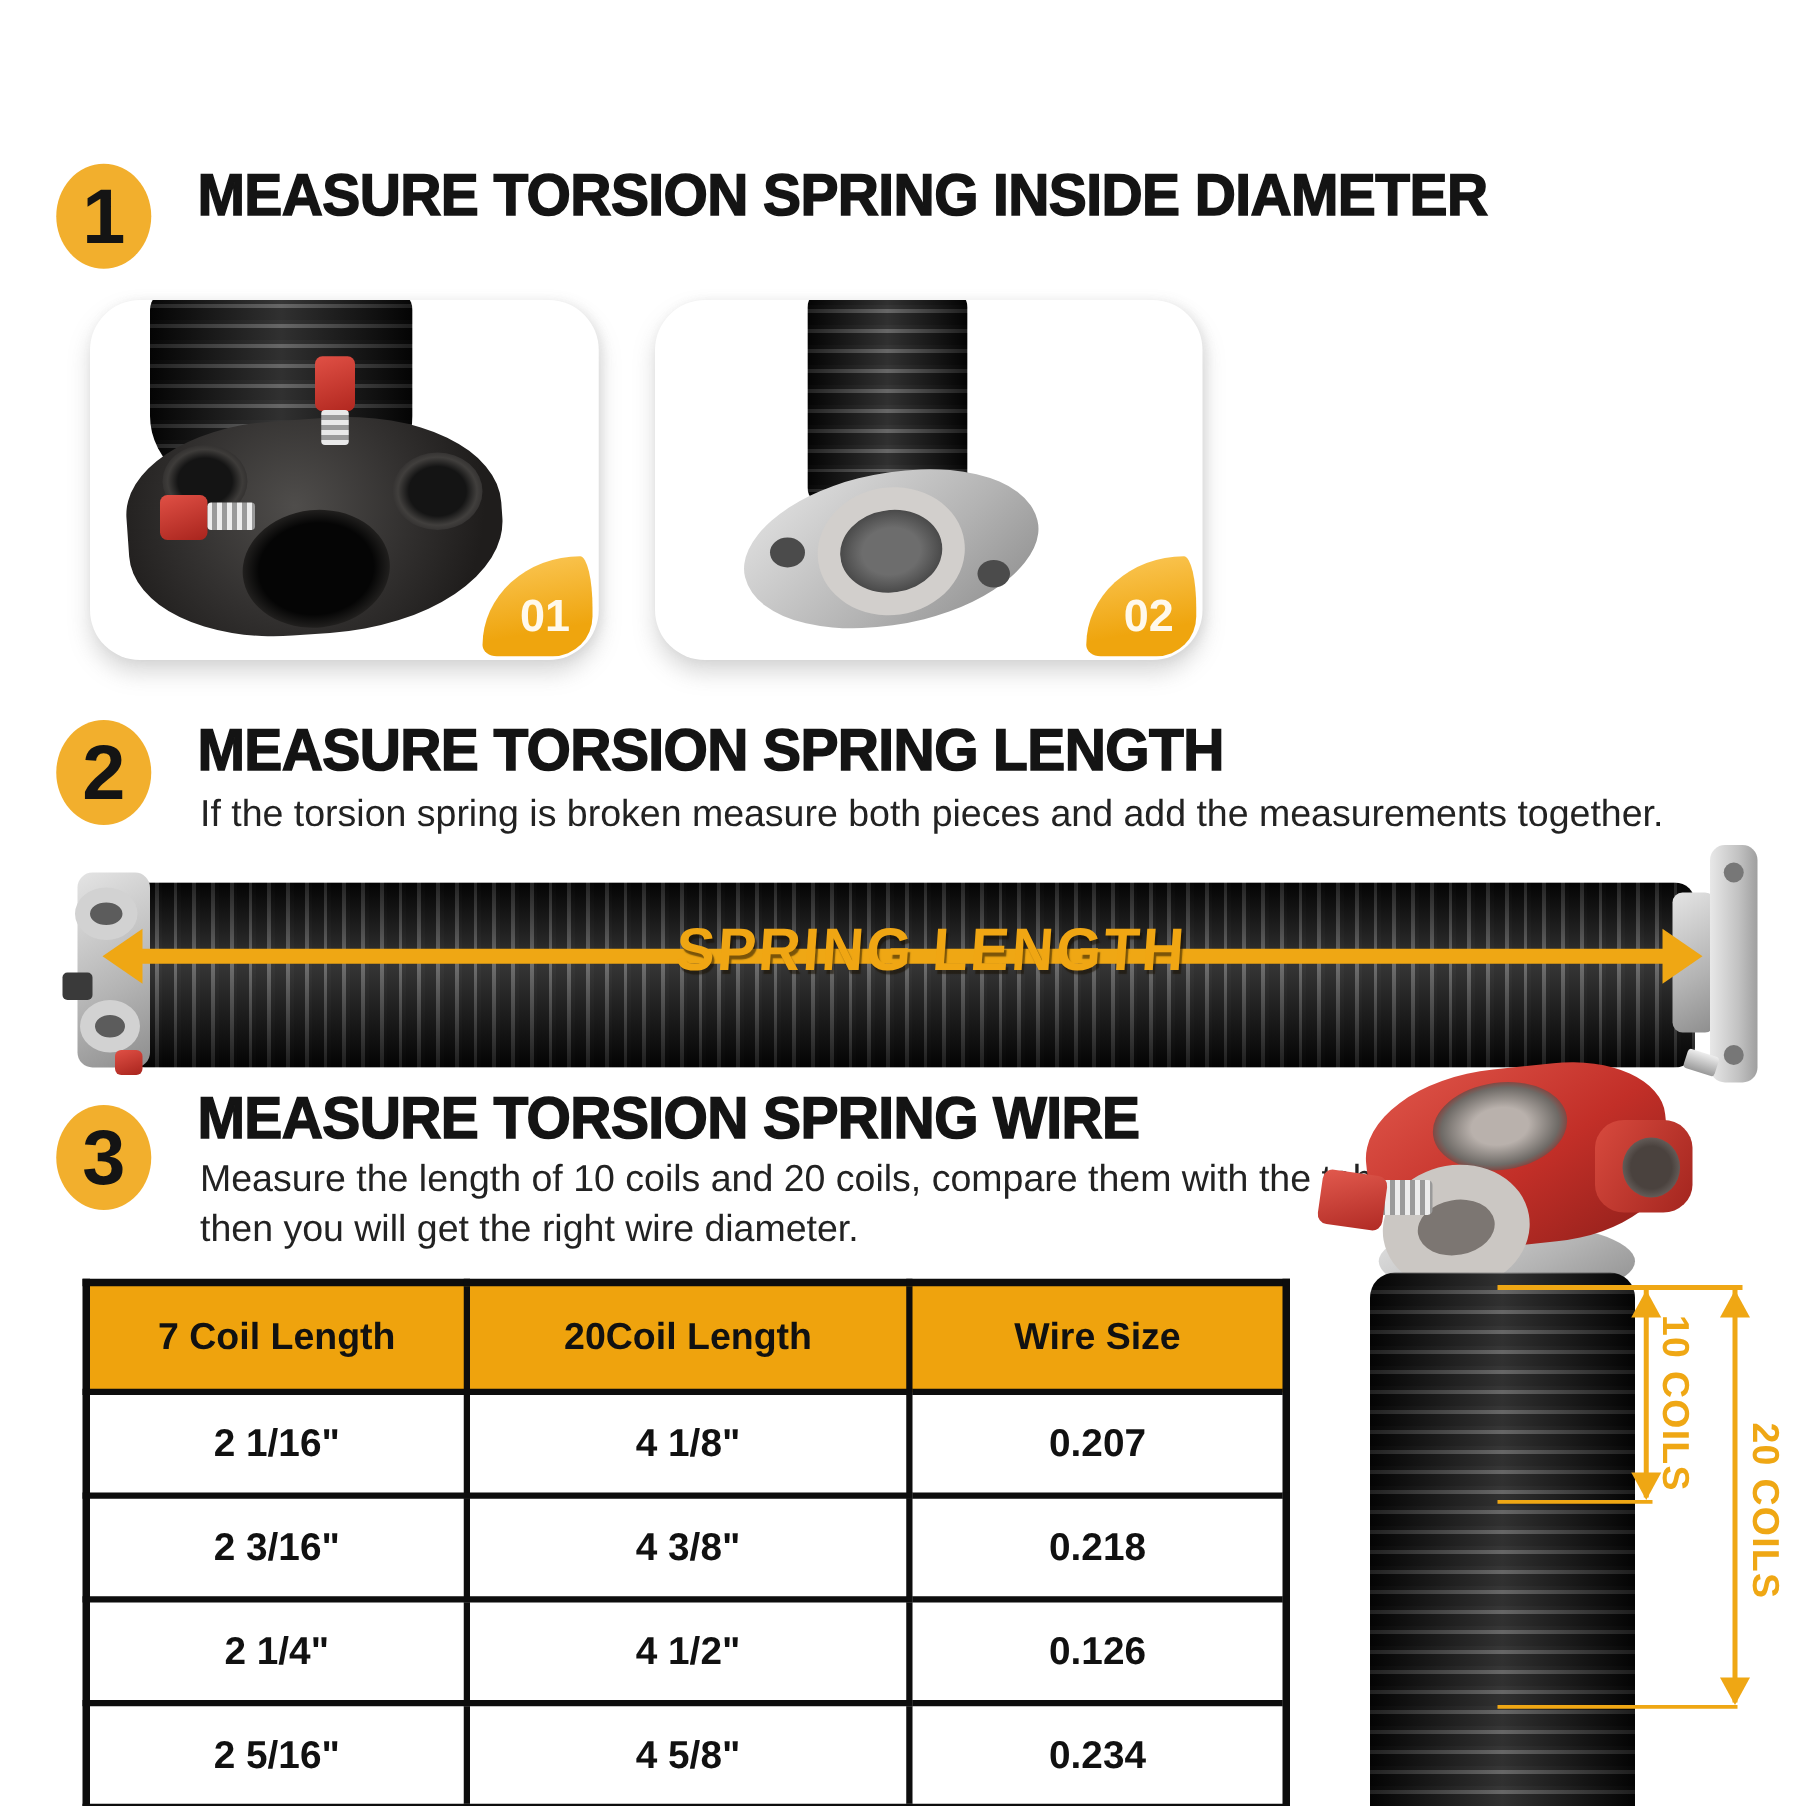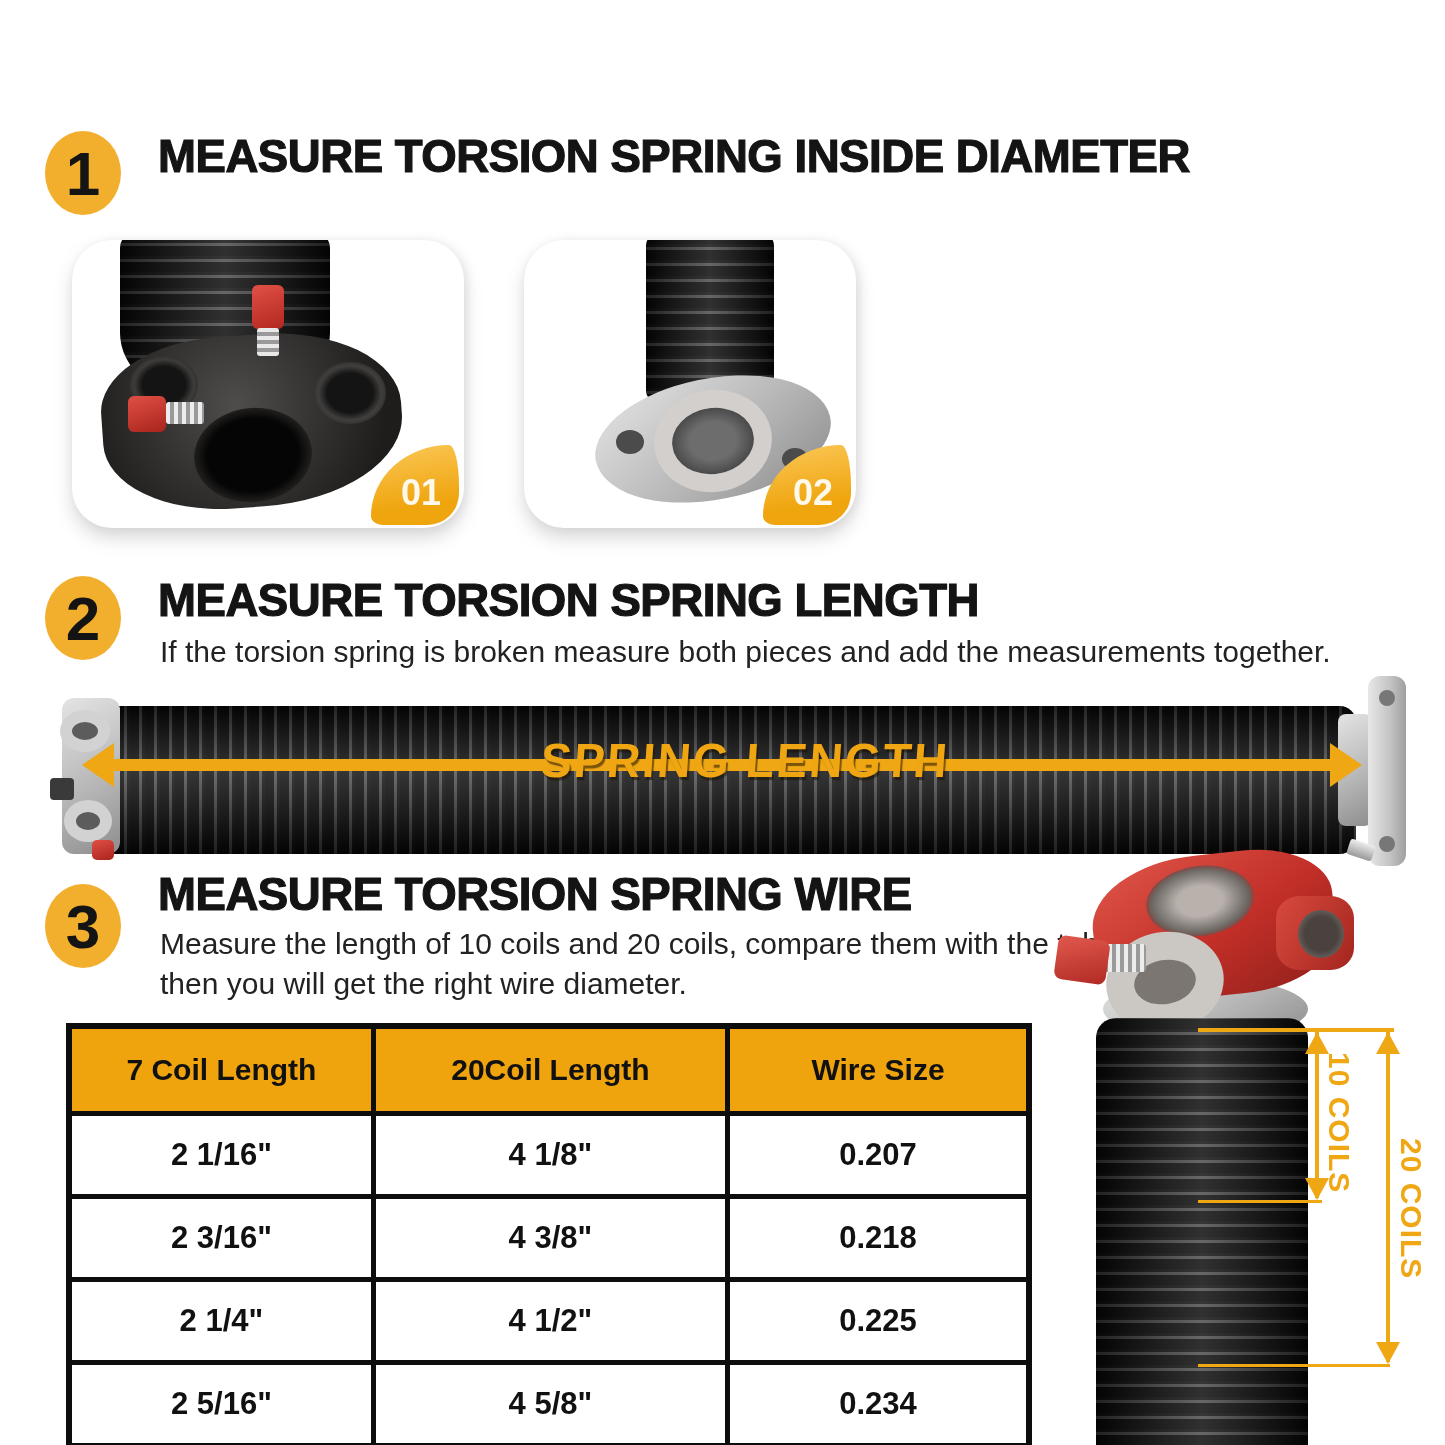--- a/index.html
+++ b/index.html
@@ -99,36 +99,36 @@
 <body>
 
 <div id="page">
 
 
   <div class="abs step-circle" style="left:45px; top:131px;">
     <span>1</span>
   </div>
   <div class="abs step-title" style="left:158px; top:128px;">MEASURE TORSION SPRING INSIDE DIAMETER</div>
 
-  <div class="abs card" style="left:72px; width:392px;">
+  <div class="abs card" style="left:72px; width:392px;padding-left:15px;">
     <div class="coil-v" style="left:48px; top:-8px; width:210px; height:168px; border-radius:16px 16px 40% 40%;"></div>
     <div class="abs" style="left:30px; top:95px; width:300px; height:172px; background:radial-gradient(circle at 45% 40%, #4f4d4b 0%, #333130 45%, #1f1d1c 78%); border-radius:40% 45% 48% 42%; transform:rotate(-4deg);"></div>
     <div class="abs ring" style="left:58px; top:116px; width:68px; height:58px; background:radial-gradient(#141414 45%, #3e3c3a 62%, #2a2828 80%);"></div>
     <div class="abs ring" style="left:242px; top:122px; width:72px; height:62px; background:radial-gradient(#141414 45%, #413f3d 62%, #2a2828 80%);"></div>
     <div class="abs ring" style="left:122px; top:168px; width:118px; height:94px; background:radial-gradient(#050505 55%, #2e2c2a 78%); transform:rotate(-6deg);"></div>
     <div class="abs" style="left:180px; top:45px; width:32px; height:44px; background:linear-gradient(160deg,#e05045,#b1271f); border-radius:6px;"></div>
     <div class="abs" style="left:185px; top:88px; width:22px; height:28px; background:repeating-linear-gradient(0deg,#e9e9e9 0 4px,#9a9a9a 4px 8px); border-radius:3px;"></div>
     <div class="abs" style="left:56px; top:156px; width:38px; height:36px; background:linear-gradient(160deg,#e05045,#a8241d); border-radius:6px;"></div>
     <div class="abs" style="left:94px; top:162px; width:38px; height:22px; background:repeating-linear-gradient(90deg,#ededed 0 4px,#9a9a9a 4px 8px); border-radius:3px;"></div>
     <div class="badge">
         <span>01</span>
       </div>
   </div>
 
-  <div class="abs card" style="left:524px; width:332px;">
+  <div class="abs card" style="left:524px; width:438px;">
     <div class="coil-v" style="left:122px; top:-8px; width:128px; height:172px; border-radius:14px;"></div>
     <div class="abs silver" style="left:70px; top:138px; width:238px; height:122px; border-radius:45% 55% 45% 55%; transform:rotate(-14deg);"></div>
     <div class="abs ring" style="left:130px; top:150px; width:118px; height:102px; border:18px solid #d2cfcc; background:radial-gradient(#6d6d6d 40%, #3f3f3f 80%); transform:rotate(-8deg); box-sizing:border-box;"></div>
     <div class="abs ring" style="left:92px; top:190px; width:28px; height:24px; background:#4b4b4b;"></div>
     <div class="abs ring" style="left:258px; top:208px; width:26px; height:22px; background:#4b4b4b;"></div>
     <div class="badge">
         <span>02</span>
       </div>
   </div>
 
@@ -181,21 +181,21 @@
         <td>0.207</td>
       </tr>
       <tr>
         <td>2 3/16"</td>
         <td>4 3/8"</td>
         <td>0.218</td>
       </tr>
       <tr>
         <td>2 1/4"</td>
         <td>4 1/2"</td>
-        <td>0.225</td>
+        <td>0.126</td>
       </tr>
       <tr>
         <td>2 5/16"</td>
         <td>4 5/8"</td>
         <td>0.234</td>
       </tr>
     </tbody>
   </table>
 
   <div class="abs" style="left:1048px; top:840px; width:330px; height:208px;">

